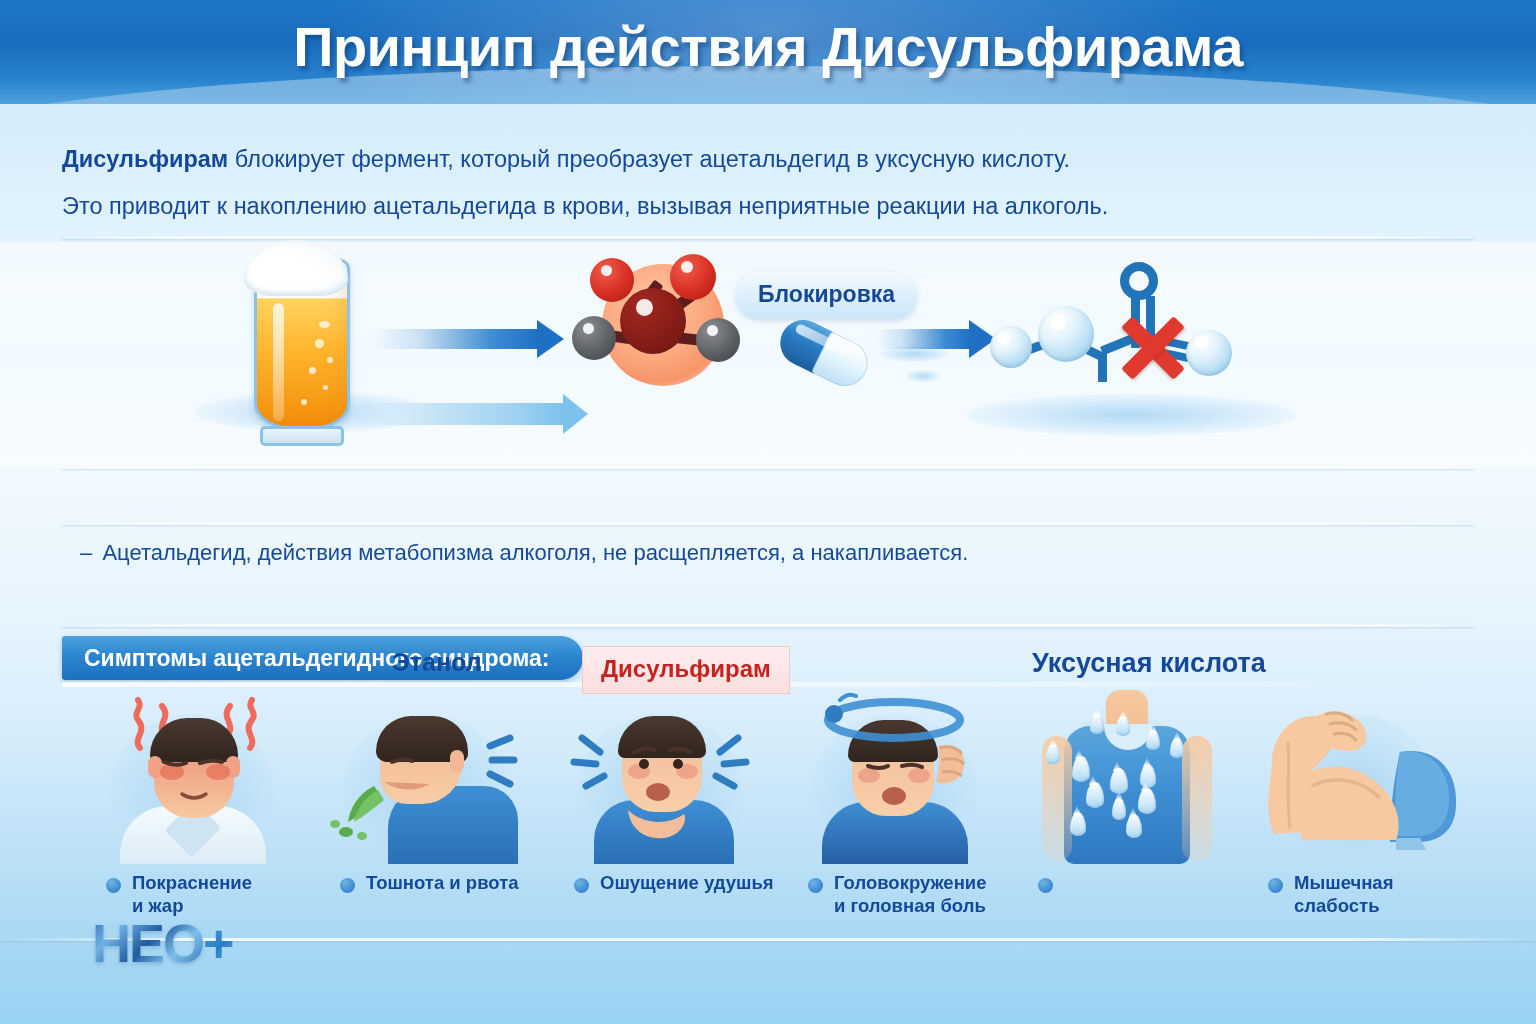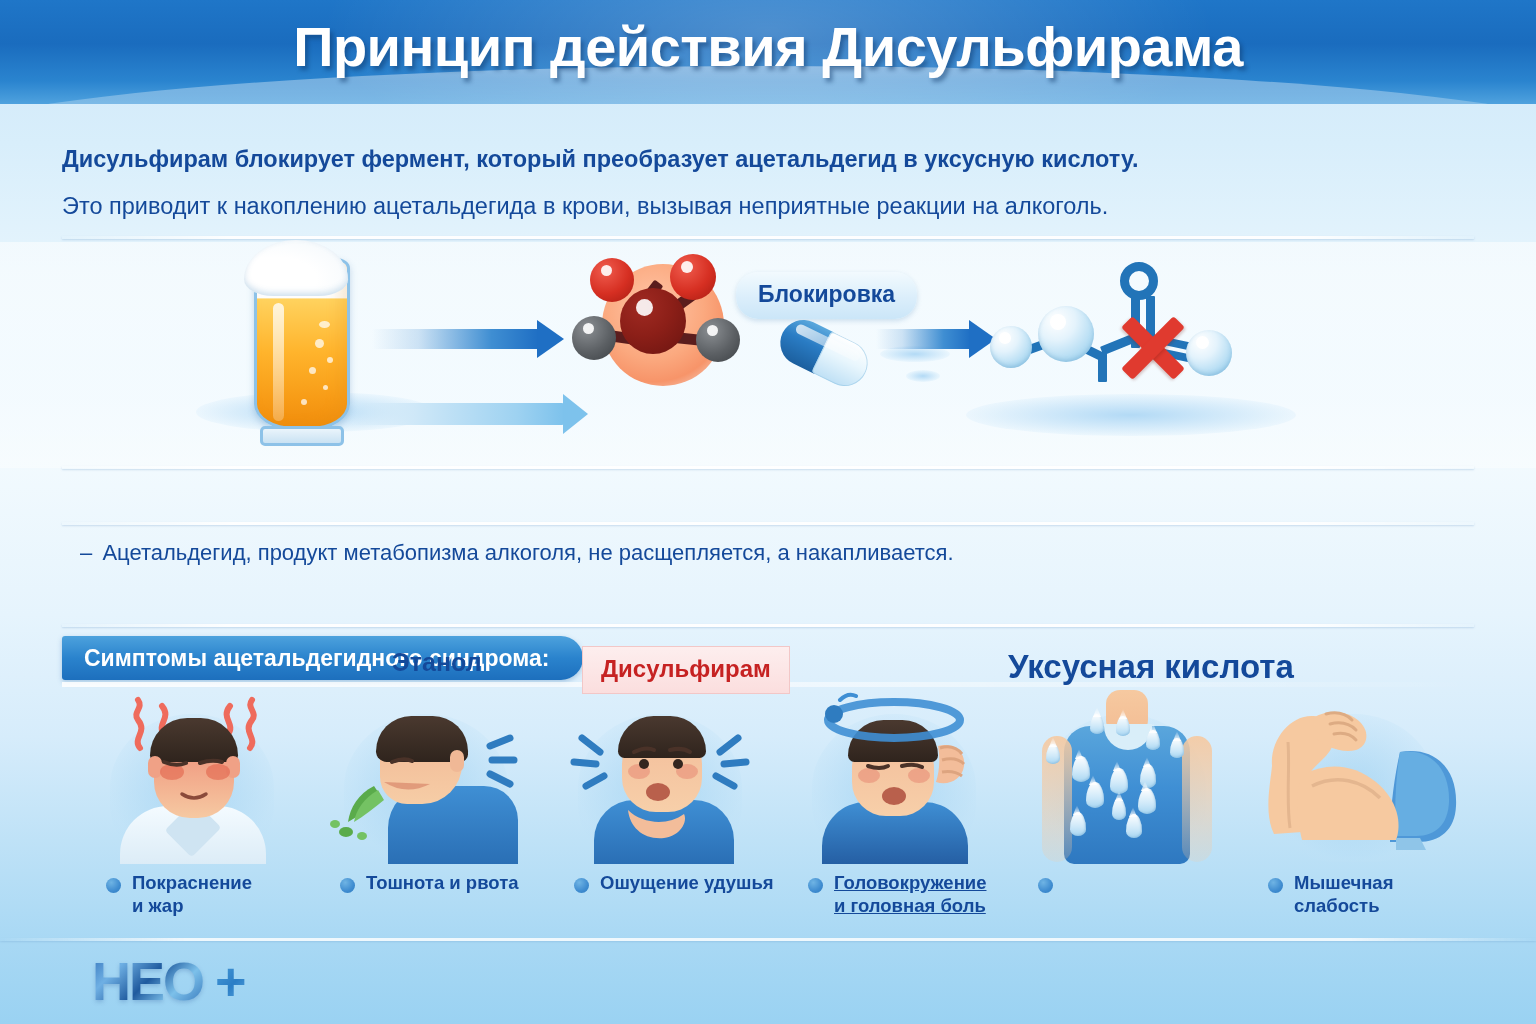--- a/index.html
+++ b/index.html
@@ -74,21 +74,21 @@
     width: 1420px;
   }
   .intro p {
     color: #14499a;
     font-size: 23.5px;
     font-weight: bold;
     line-height: 1.0;
     margin-bottom: 23px;
     white-space: nowrap;
   }
-  .intro p span.normal { font-weight: bold; text-align: right; }
+  .intro p span.normal { font-weight: normal; text-align: right; }
   .intro p span.strong { font-weight: bold; }
 
   .hr-soft {
     position: absolute;
     height: 3px;
     background: linear-gradient(90deg, rgba(255,255,255,0) 0%, rgba(255,255,255,0.95) 12%, rgba(255,255,255,0.95) 88%, rgba(255,255,255,0) 100%);
     box-shadow: 0 1px 2px rgba(90,140,190,0.25);
   }
 
   
@@ -243,22 +243,22 @@
   }
   .red-x { position: absolute; width: 74px; height: 74px; }
   .red-x span {
     position: absolute; left: 0; top: 30px; width: 74px; height: 16px;
     background: #e03a2f; border-radius: 3px;
     box-shadow: 0 2px 3px rgba(120,30,20,0.25);
   }
   .red-x span:first-child { transform: rotate(45deg); }
   .red-x span:last-child { transform: rotate(-45deg); }
   .label-acid {
-    position: absolute; left: 1008px; top: 406px;
-    color: #14499a; font-size: 33px; font-weight: bold;
+    position: absolute; left: 1032px; top: 406px;
+    color: #14499a; font-size: 27px; font-weight: bold;
     z-index: 5;
   }
 
   
   .mech-title {
     position: absolute; left: 80px; top: 480px;
     color: #14499a; font-size: 25px; font-weight: bold;
   }
   .mech-list { position: absolute; left: 80px; top: 540px; width: 1380px; }
   .mech-list li {
@@ -328,22 +328,22 @@
   }
   .drop::before {
     content: ""; position: absolute; left: 3px; top: -7px;
     width: 8px; height: 10px;
     background: linear-gradient(180deg, rgba(255,255,255,0), #ffffff);
     clip-path: polygon(50% 0, 100% 100%, 0 100%);
   }
 
   
   .logo {
-    position: absolute; left: 92px; top: 950px;
-    display: flex; align-items: flex-end; gap: 12px;
+    position: absolute; left: 92px; top: 912px;
+    display: flex; align-items: flex-end; gap: 0;
   }
   .logo-text {
     font-size: 54px; font-weight: bold; letter-spacing: -2px;
     background: linear-gradient(135deg, #2f6fb8 0%, #6fb0e4 25%, #1f5a9e 50%, #7cc0ea 72%, #2a6cb4 100%);
     -webkit-background-clip: text;
     background-clip: text;
     color: transparent;
     filter: drop-shadow(0 2px 2px rgba(90,140,190,0.45));
   }
   .logo-plus {
@@ -452,21 +452,21 @@
     <div class="label-acid">Уксусная кислота</div>
   </div>
 
   <div class="hr-soft" style="left:62px; top:466px; width:1412px;"></div>
 
   <div class="hr-soft" style="left:62px; top:522px; width:1412px;"></div>
 
   <ul class="mech-list">
     <li>
       <span class="dash">–</span>
-      <span>Ацетальдегид, продукт метабопизма алкоголя, не расщепляется, а накапливается.</span>
+      <span>Ацетальдегид, действия метабопизма алкоголя, не расщепляется, а накапливается.</span>
     </li>
   </ul>
 
   <div class="hr-soft" style="left:62px; top:624px; width:1412px;"></div>
 
   <div class="sym-banner">
     <span>Симптомы ацетальдегидного синдрома:</span>
   </div>
   <div class="sym-banner-tail"></div>
 
@@ -559,21 +559,21 @@
           <circle cx="44" cy="24" r="9" fill="#2f7cc0"></circle>
           <path d="M50 10 q8 -8 16 -4" stroke="#3f8fd4" stroke-width="4" fill="none" stroke-linecap="round"></path>
           <path d="M78 76 q12 4 20 0" stroke="#4a3228" stroke-width="4" fill="none" stroke-linecap="round"></path>
           <path d="M112 76 q12 -3 20 1" stroke="#4a3228" stroke-width="4" fill="none" stroke-linecap="round"></path>
           <ellipse cx="104" cy="106" rx="12" ry="9" fill="#b9604c"></ellipse>
           <path d="M148 56 C164 52,176 62,174 76 C172 90,158 96,146 92 C150 80,150 66,148 56 Z" fill="#f3bd9a"></path>
           <path d="M150 58 q14 -4 22 6 M152 70 q14 -4 22 4 M152 82 q12 -2 20 4" stroke="#dda47f" stroke-width="3" fill="none"></path>
         </svg>
       </div>
       <div class="sym-bullet"></div>
-      <div class="sym-label" style="white-space:pre-line;text-decoration:underline;">Головокружение
+      <div class="sym-label" style="white-space:pre-line;">Головокружение
 и головная боль</div>
     </div>
 
     <div class="sym-card" style="left:1020px;">
       <div class="sym-art">
         <div class="sym-halo"></div>
         <div class="p-face" style="left:86px; top:0px; width:42px; height:44px; border-radius:14px; background:linear-gradient(180deg,#f6c9a0,#f3bd94);"></div>
         <div class="p-shirt" style="left:44px; top:36px; width:126px; height:138px; background:linear-gradient(180deg,#5aa6dc 0%,#3f8fd4 45%,#2e78c0 100%); border-radius:26px 26px 10px 10px;"></div>
         <div class="p-shirt" style="left:84px; top:34px; width:48px; height:26px; background:#d9eef9; border-radius:0 0 24px 24px;"></div>
         <div class="p-face" style="left:22px; top:46px; width:30px; height:126px; border-radius:16px; background:linear-gradient(180deg,rgba(246,201,160,0.9),rgba(246,201,160,0.2));"></div>

